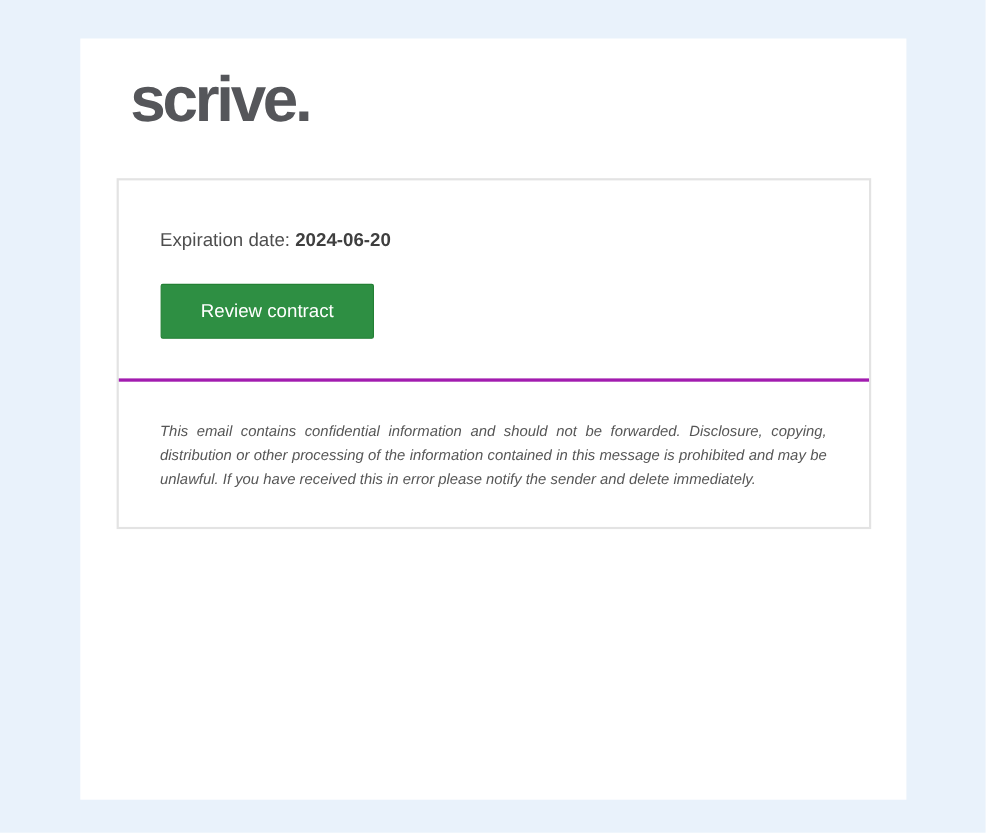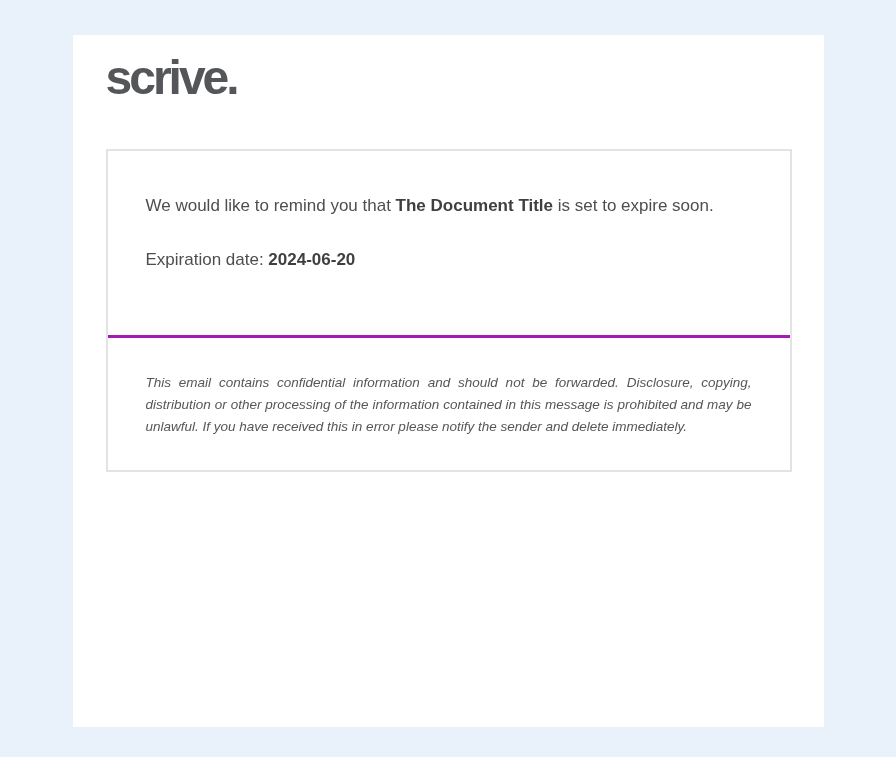--- a/index.html
+++ b/index.html
@@ -15,26 +15,26 @@
 
   .card {
     width: 751px;
     min-height: 692px;
     margin: 35px auto 0 auto;
     background: #ffffff;
     padding: 20px 32px 30px 33px;
   }
 
   .logo {
-    font-size: 48px;
+    font-size: 58px;
     line-height: 46px;
     font-weight: bold;
     letter-spacing: -3px;
     color: #55565a;
-    margin: 0;
+    margin: 13px;
   }
 
   .notice-box {
     margin-top: 48px;
     border: 2px solid #e3e3e3;
     background: #ffffff;
   }
 
   .notice-main {
     padding: 40px 38px 36px 38px;
@@ -86,26 +86,28 @@
 <body style="background: rgb(233, 242, 251);">
 
 <div class="card">
 
   <div class="logo" style="color: rgb(85, 86, 90);">scrive.</div>
 
   <div class="notice-box">
 
     <div class="notice-main">
 
-      <p class="body-text"><span>We would like to remind you that </span><b>The Document Title</b><span> is set to expire soon.</span></p>
 
       <p class="body-text"><span>Expiration date: </span><b>2024-06-20</b></p>
 
 
 
+      <p class="cta-row">
+        <button class="cta" style="background: rgb(46, 143, 67); border-color: rgb(35, 128, 52); color: rgb(255, 255, 255);">Review contract</button>
+      </p>
 
     </div>
 
     <div class="notice-footer">
       <p class="disclaimer">This email contains confidential information and should not be forwarded. Disclosure, copying, distribution or other processing of the information contained in this message is prohibited and may be unlawful. If you have received this in error please notify the sender and delete immediately.</p>
     </div>
 
   </div>
 
 </div>

